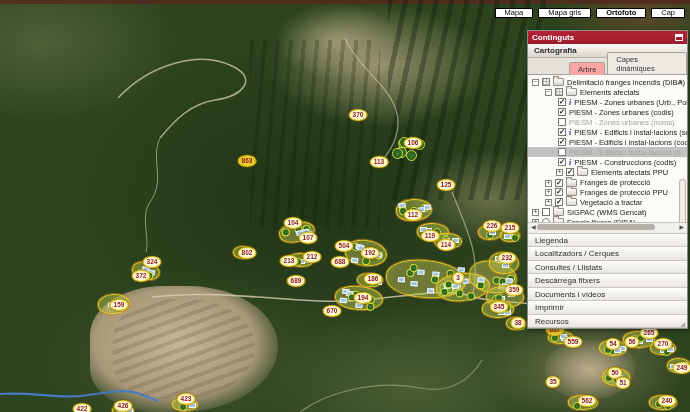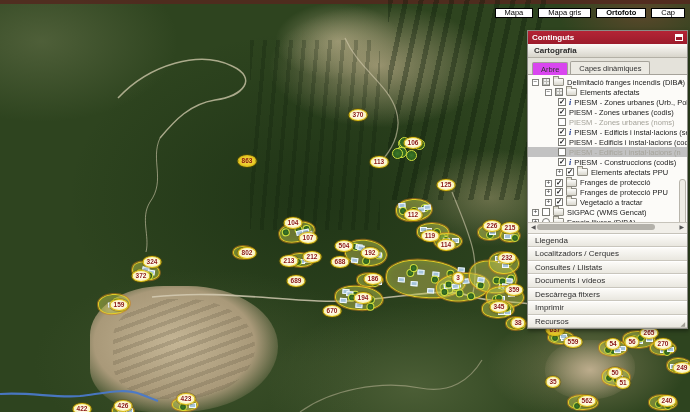--- a/index.html
+++ b/index.html
@@ -62,21 +62,21 @@
     justify-content:space-between;padding:0 4px;}
   .p-title{font-size:8px;font-weight:bold;color:#fff;}
   .min-ico{width:8px;height:7px;border:1px solid #fff;background:#9c1b2b;position:relative;box-sizing:border-box;}
   .min-ico::after{content:"";position:absolute;left:0;top:0;width:100%;height:2px;background:#fff;}
   .p-cart{height:13px;line-height:13px;background:linear-gradient(#fbfaf7,#d8d5cb);
     border-bottom:1px solid #b3b0a6;font-size:8px;font-weight:bold;color:#2b2b2b;padding:0 6px;}
   .p-tabs{height:16px;background:#e4e2da;border-bottom:1px solid #a5a29a;display:flex;
     align-items:flex-end;padding-left:4px;gap:2px;}
   .tab{border:1px solid #a5a29a;border-bottom:none;padding:2px 8px 1px;font-size:7.5px;color:#333;
     background:#ecead f3;background:#eceae3;border-radius:2px 2px 0 0;}
-  .tab.active{background:#d946ef;position:relative;top:1px;}
+  .tab.active{background:#fca5a5;position:relative;top:1px;margin-left:37px;}
   .p-tree{flex:1;background:#fcfbf8;position:relative;overflow:hidden;padding-top:2px;}
   .trow{height:10px;display:flex;align-items:center;font-size:7.5px;color:#1a1a1a;white-space:nowrap;}
   .trow.hl{background:#c2c2c2;color:#6f6f5e;}
   .trow.dim{color:#a5a39a;}
   .xpand{width:7px;height:7px;border:1px solid #848480;background:#fff;font-size:6.5px;line-height:4.5px;
     text-align:center;color:#333;margin-right:3px;box-sizing:border-box;flex:none;}
   .chk{width:8px;height:8px;border:1px solid #7a7a74;background:#fff;margin-right:3px;position:relative;
     box-sizing:border-box;flex:none;}
   .chk.on::after{content:"\2713";position:absolute;top:-2px;left:0px;font-size:7.5px;font-weight:bold;color:#222;}
   .chk.tri{background-color:#f0f0ee;background-image:
@@ -495,21 +495,21 @@
       </div>
     <div class="p-hscroll">
       <span class="harrow" style="left:3px;">◀</span>
       <span class="harrow" style="right:3px;">▶</span>
       <span class="hthumb"></span>
     </div>
     <div id="acc" style="position:relative;">
       <div class="acc-item">Llegenda</div>
         <div class="acc-item">Localitzadors / Cerques</div>
         <div class="acc-item">Consultes / Llistats</div>
+        <div class="acc-item">Descàrrega fitxers</div>
         <div class="acc-item">Documents i vídeos</div>
-        <div class="acc-item">Descàrrega fitxers</div>
         <div class="acc-item">Imprimir</div>
         <div class="acc-item">Recursos</div>
         <span class="grip">◢</span>
     </div>
   </div>
 
 </div>
 
 </body></html>

